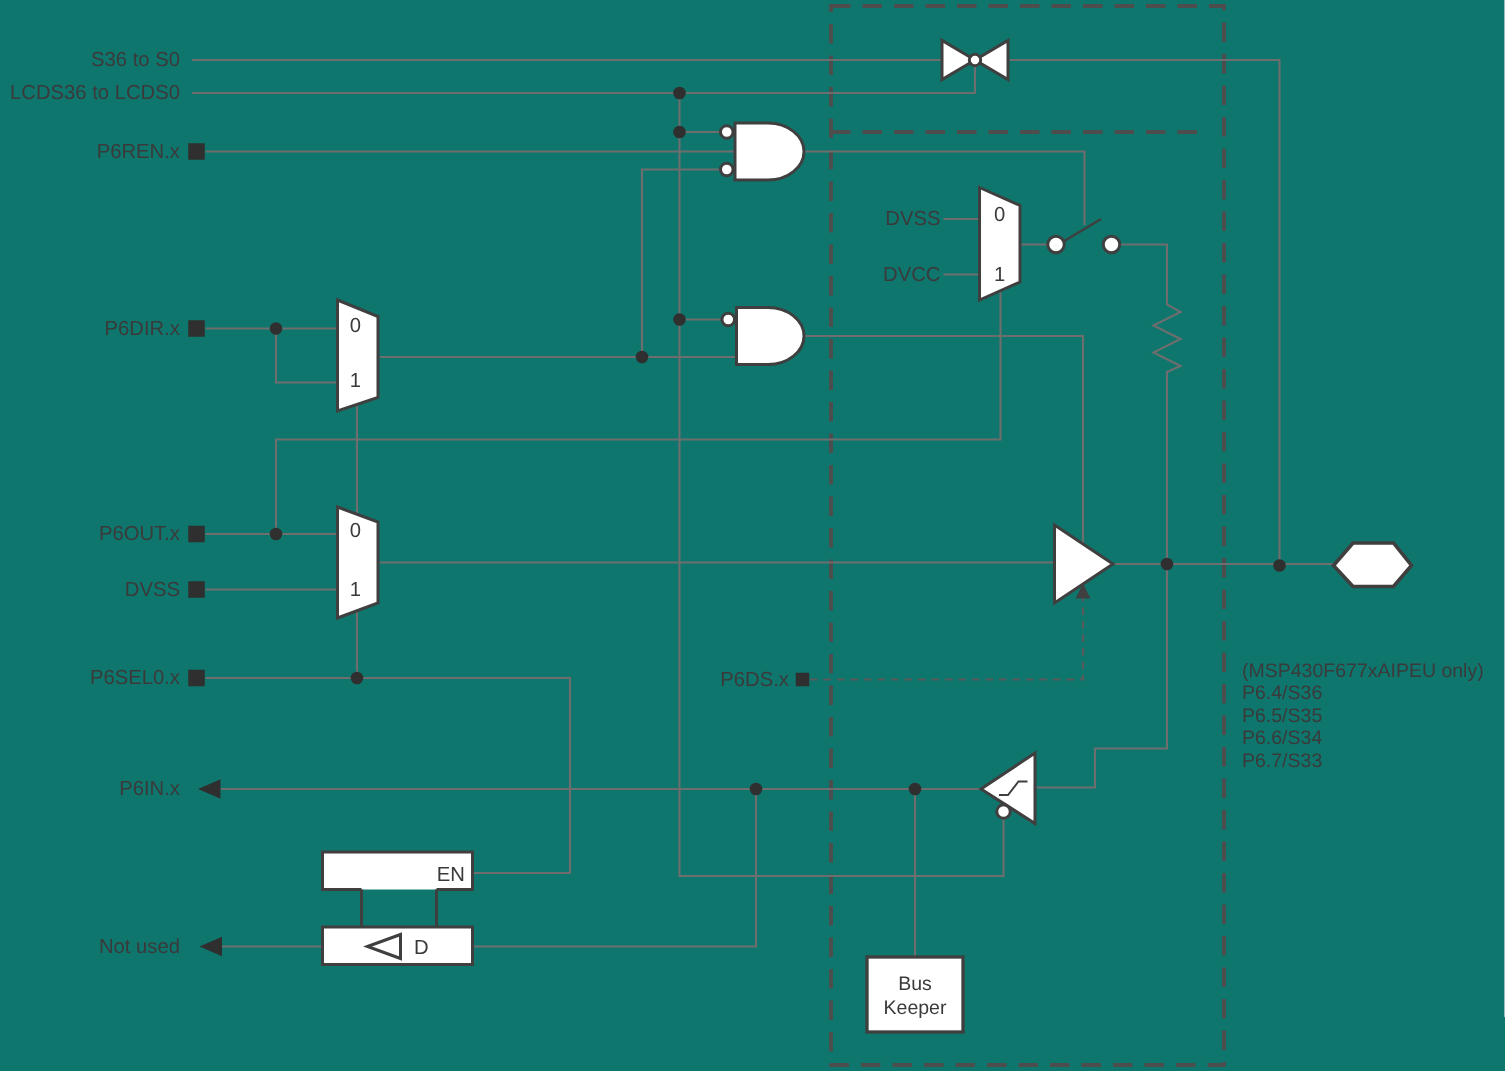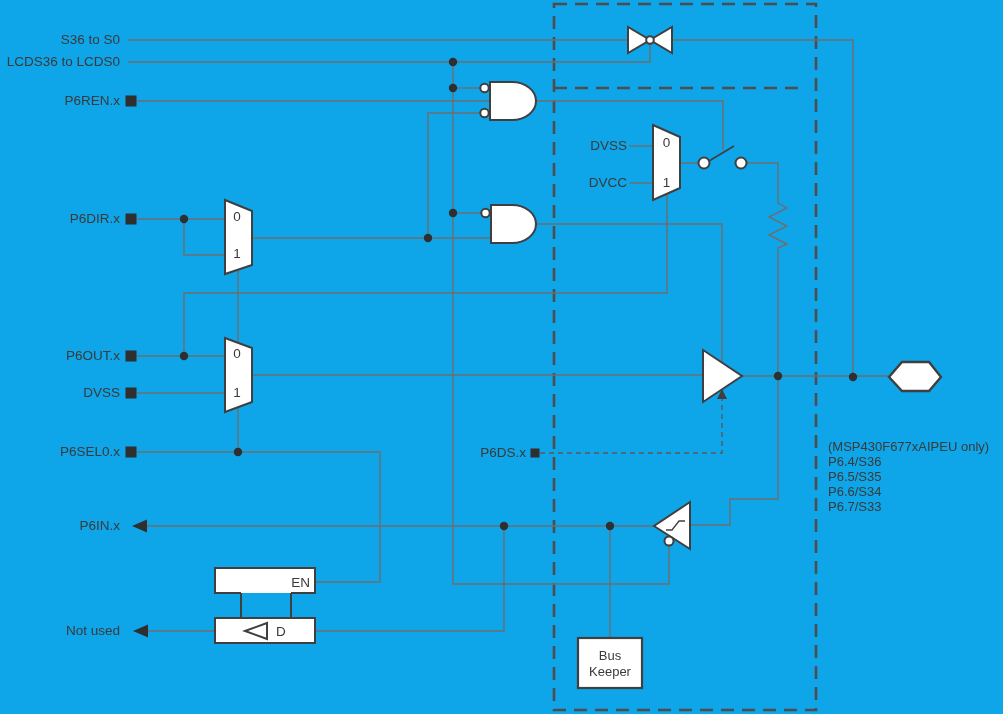--- a/index.html
+++ b/index.html
@@ -1,16 +1,16 @@
 <!DOCTYPE html>
 <html><head>
 <meta charset="utf-8">
 <style>
   html,body{margin:0;padding:0;background:#ffffff;}
-  .stage{position:relative;width:1003px;height:714px;background:#0ea5e9;overflow:hidden;}
+  .stage{position:relative;width:1003px;height:714px;background:#0f766e;overflow:hidden;}
   svg{display:block;}
   text{font-family:"Liberation Sans","DejaVu Sans",sans-serif;fill:#3a3a3a;}
   .lbl{font-size:13.5px;}
   .sm{font-size:13px;}
   .wire{stroke:#6e6e6e;stroke-width:1.4;fill:none;}
   .comp{stroke:#3f3f3f;stroke-width:2;fill:#ffffff;}
   .dash{stroke:#4d4d4d;stroke-width:2.6;fill:none;stroke-dasharray:13 8;}
   .sig-dash{stroke:#5a5a5a;stroke-width:1.4;fill:none;stroke-dasharray:5 4;}
   .dot{fill:#2f2f2f;stroke:none;}
   .term{fill:#2f2f2f;stroke:none;}

